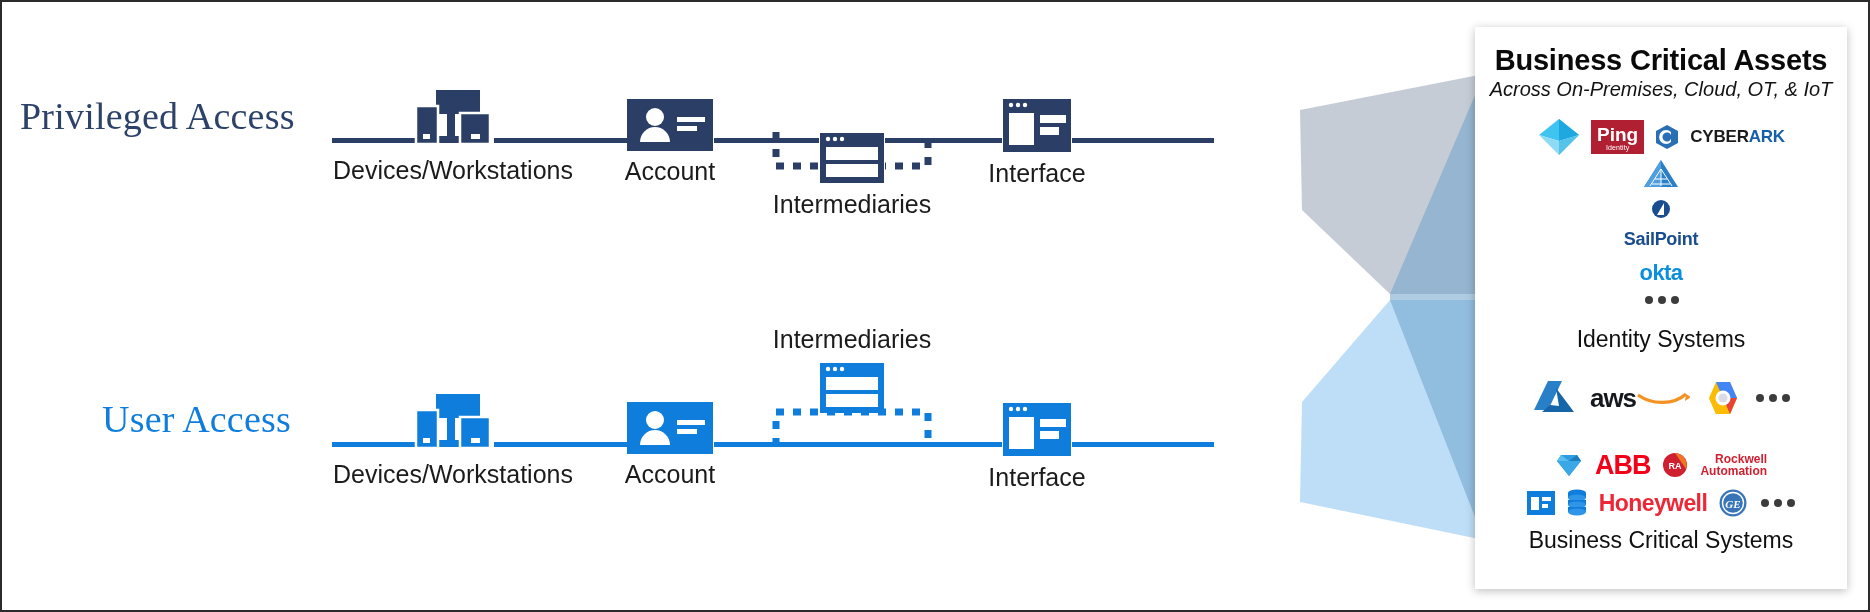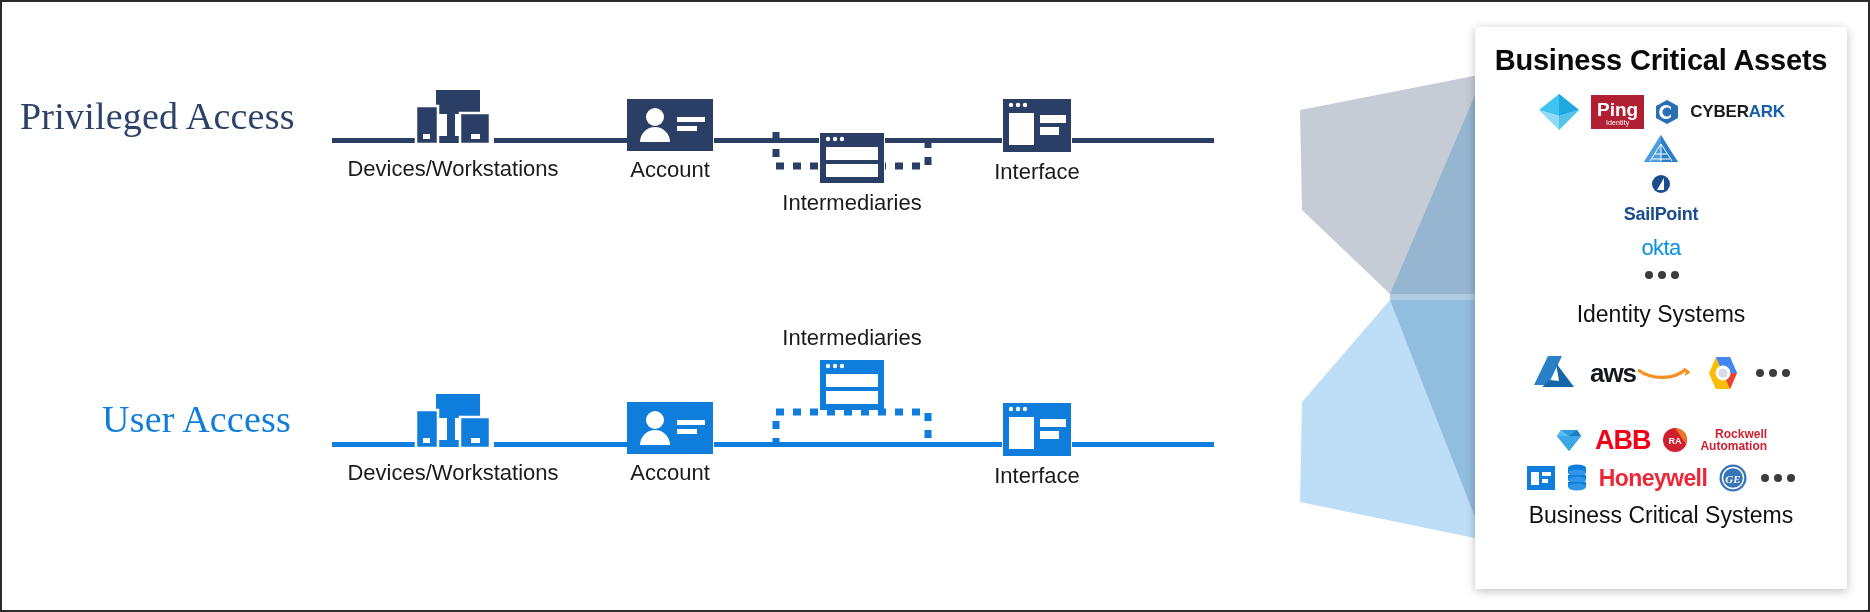--- a/index.html
+++ b/index.html
@@ -51,21 +51,21 @@
   .conn.blue { background: #0f7ddb; }
 
   
   .node {
     position: absolute;
     display: flex;
     flex-direction: column;
     align-items: center;
   }
   .node-caption {
-    font-size: 22px;
+    font-size: 25px;
     color: #1b1b1b;
     white-space: nowrap;
     margin-top: 6px;
     font-weight: 400;
   }
   .node-caption.above {
     margin-top: 0;
     margin-bottom: 8px;
   }
 
@@ -144,21 +144,21 @@
   .logo-cyberark {
     font-size: 17px; font-weight: bold; letter-spacing: -.2px;
     color: #1b1b1b; white-space: nowrap;
   }
   .logo-cyberark span { color: #1560a8; text-align: center; }
   .logo-sailpoint {
     font-size: 18px; font-weight: bold; color: #1a4d8f; white-space: nowrap;
     letter-spacing: -.3px;
   }
   .logo-okta {
-    font-size: 22px; font-weight: normal; color: #0a8fe0; white-space: nowrap;
+    font-size: 22px; font-weight: bold; color: #0a8fe0; white-space: nowrap;
     letter-spacing: -.6px;
   }
   .logo-aws-wrap { display:flex; flex-direction:row; align-items:center; line-height:1; }
   .logo-aws-text { font-size: 26px; font-weight: bold; color: #15191f; letter-spacing:-1px; }
   .logo-abb {
     font-size: 27px; font-weight: bold; color: #f30019; letter-spacing: -1px;
   }
   .logo-rockwell {
     font-size: 12px; font-weight: bold; color: #cf2030; line-height: 1.02;
     text-align: right; white-space: nowrap;
@@ -294,20 +294,21 @@
       <rect x="7" y="15" width="25" height="32" fill="#ffffff"></rect>
       <rect x="38" y="17" width="26" height="8" fill="#ffffff"></rect>
       <rect x="38" y="29" width="19" height="8" fill="#ffffff"></rect>
     </svg>
     <div class="node-caption">Interface</div>
   </div>
 
   <div id="asset-panel">
 
     <div id="panel-title">Business Critical Assets</div>
+    <div id="panel-subtitle">Across On-Premises, Cloud, OT, &amp; IoT</div>
 
     <div class="asset-group">
       <div class="logo-row">
 
         <svg width="44" height="40" viewBox="0 0 44 40">
           <polygon points="22,2 42,18 22,24 2,18" fill="#3fc3f0"></polygon>
           <polygon points="22,2 42,18 22,24" fill="#1fa8e0"></polygon>
           <polygon points="2,18 22,24 42,18 22,38" fill="#8fdaf5"></polygon>
           <polygon points="22,24 42,18 22,38" fill="#55c2ea"></polygon>
         </svg>

